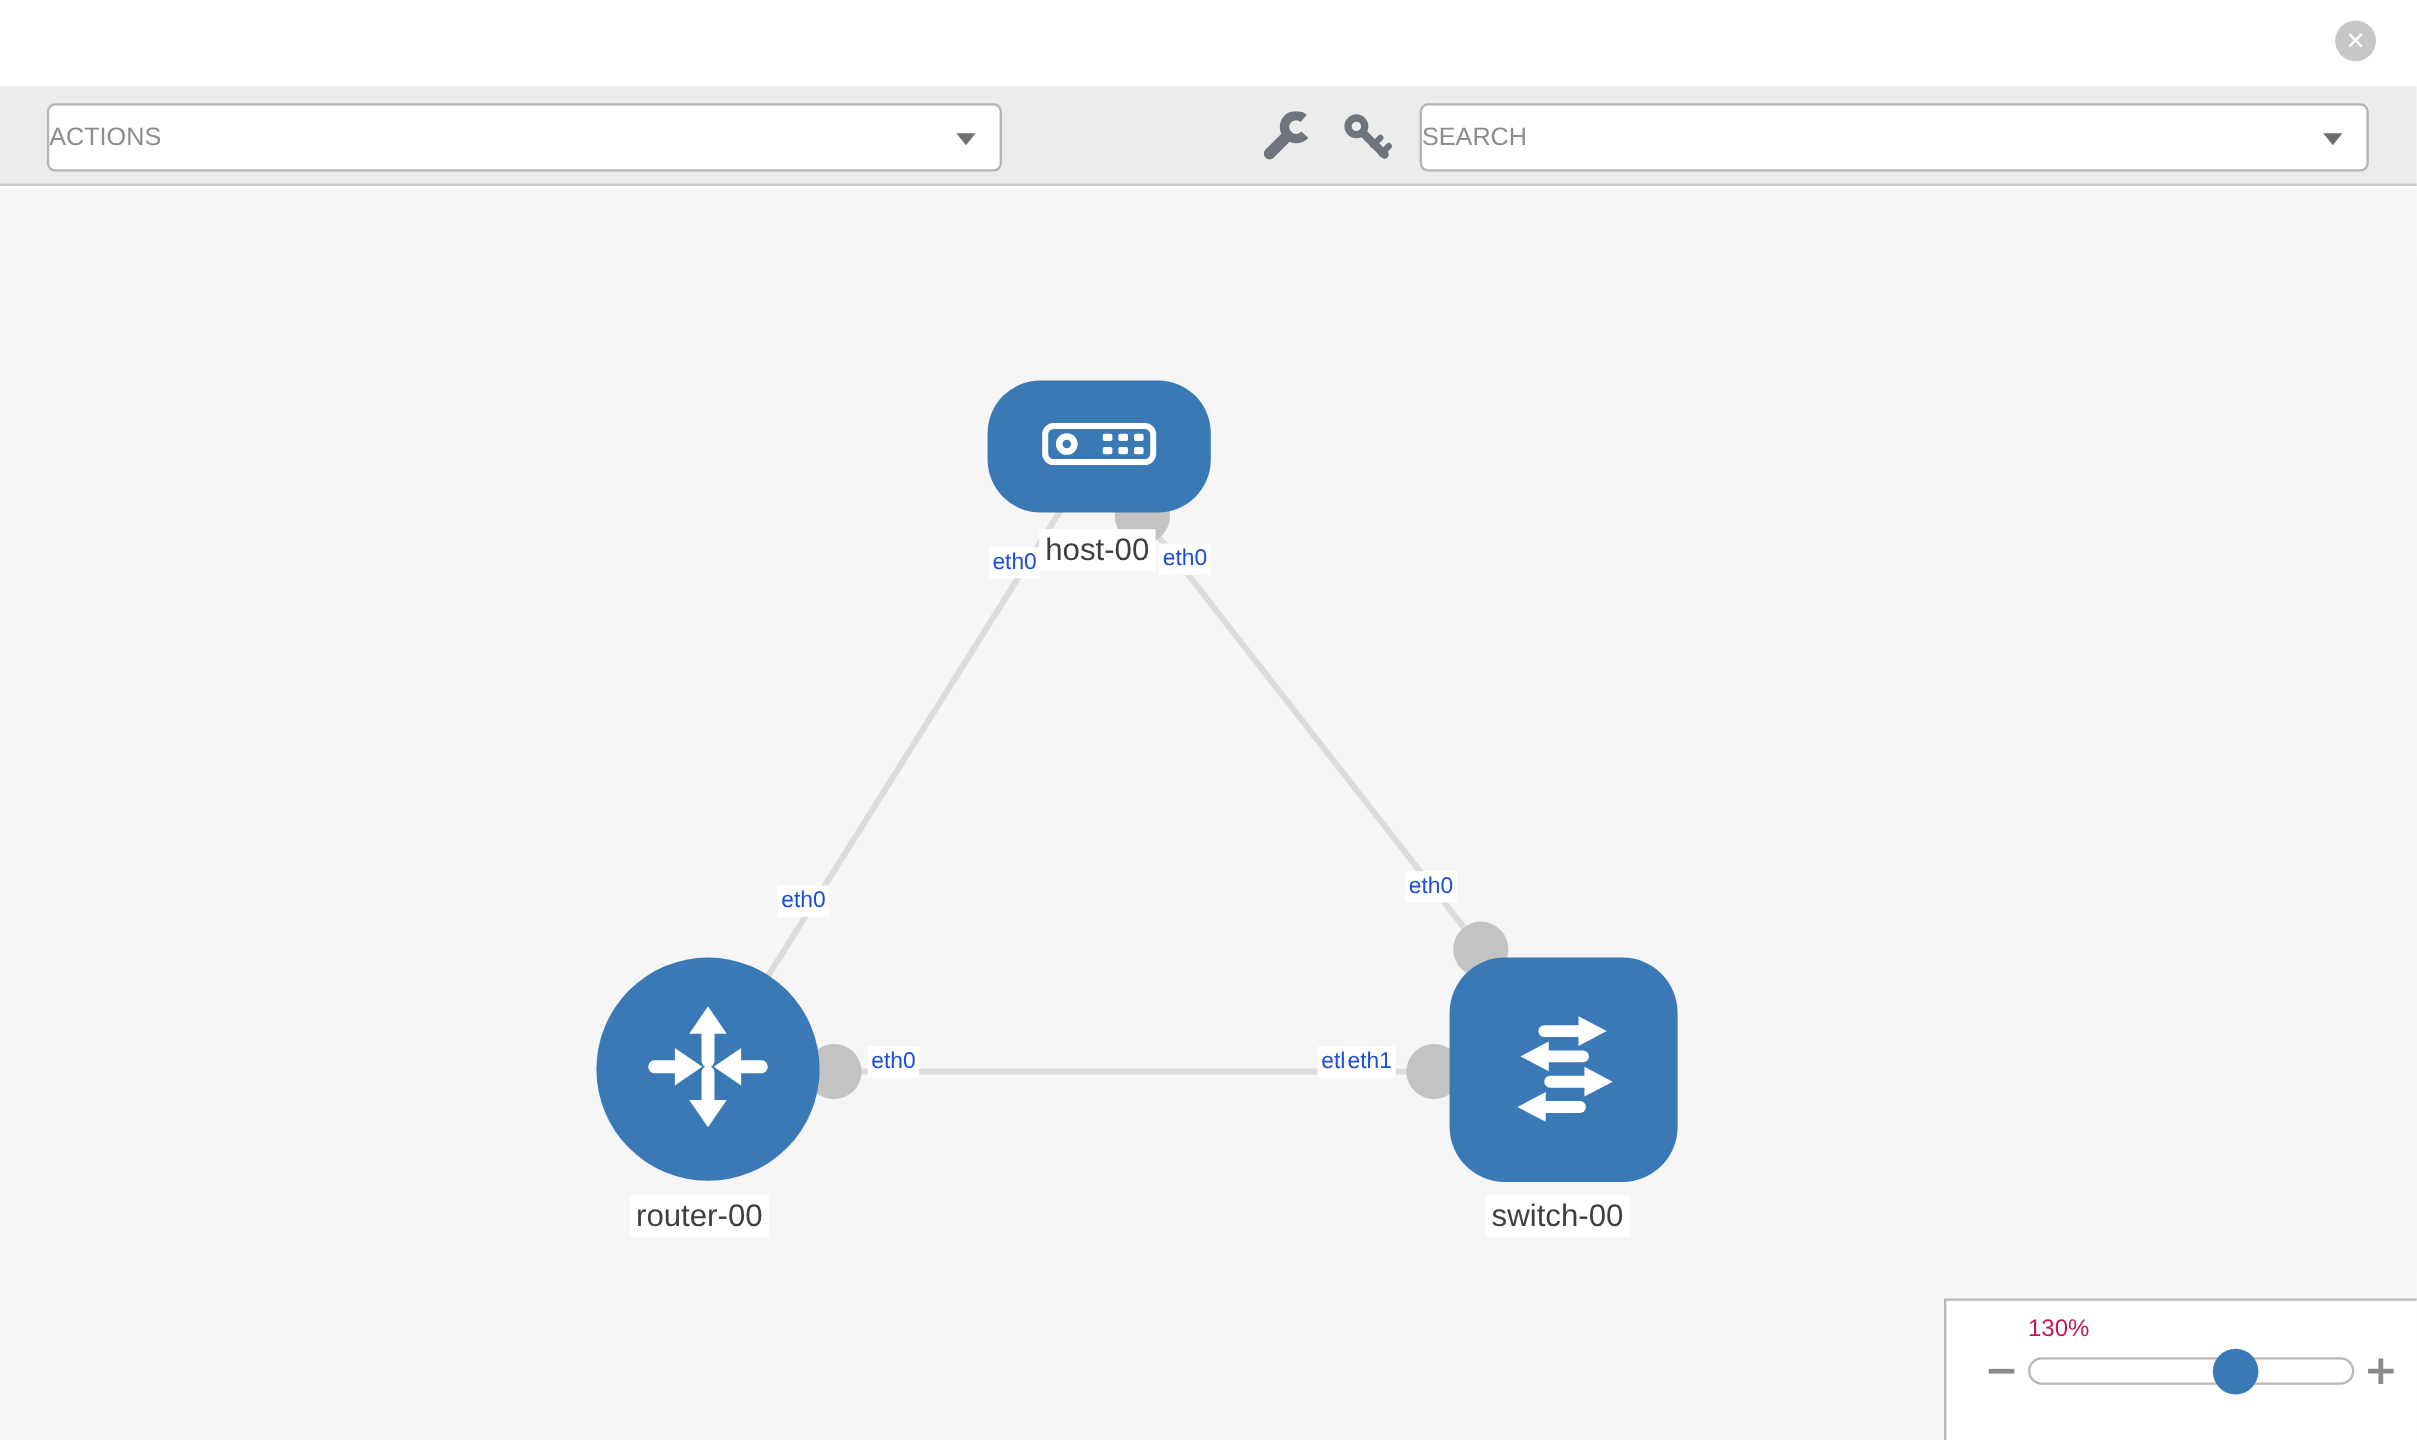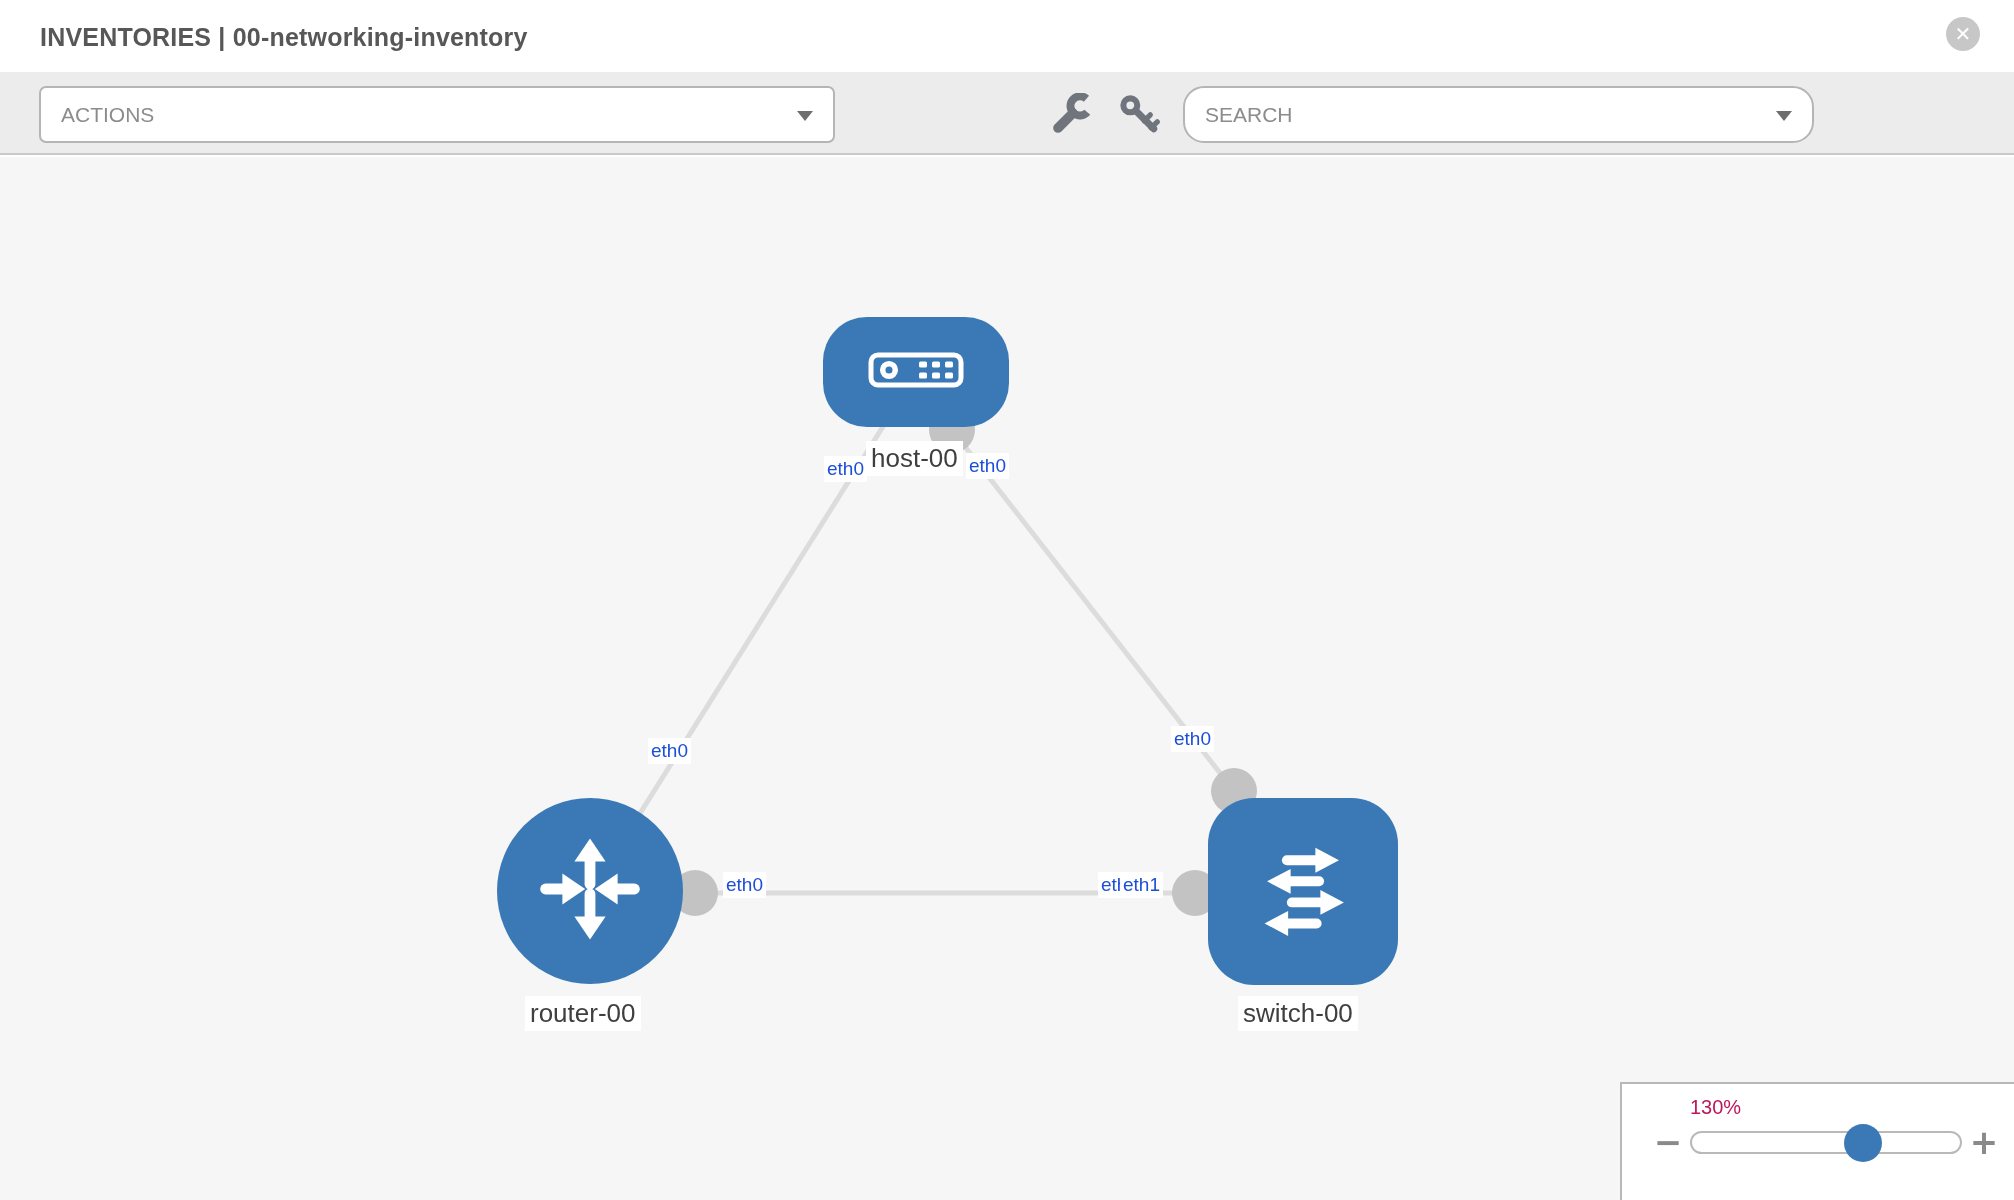--- a/index.html
+++ b/index.html
@@ -24,24 +24,24 @@
 
   
   .toolbar {
     position: absolute; left: 0; top: 72px; width: 2014px; height: 83px;
     background: #ececec; border-bottom: 2px solid #c9c9c9;
   }
   .select-box {
     position: absolute; top: 14px; height: 57px;
     background: #ffffff; border: 2px solid #b5b5b5; border-radius: 7px;
     font-size: 21px; color: #8c8c8c; line-height: 53px;
-    padding-left: 20px; cursor: pointer;
+    cursor: pointer;
   }
   .select-box.actions { left: 39px;  width: 796px; }
-  .select-box.search  { left: 1183px; width: 631px; border-radius: 21px; }
+  .select-box.search  { left: 1183px; width: 791px; }
   .caret {
     position: absolute; right: 20px; top: 23px; width: 0; height: 0;
     border-left: 8px solid transparent; border-right: 8px solid transparent;
     border-top: 10px solid #6e6e6e;
   }
   .tool-icon-btn {
     position: absolute; background: transparent; border: none; cursor: pointer;
     padding: 0;
   }
   .tool-icon-btn.wrench { left: 1051px; top: 21px; width: 42px; height: 42px; }
@@ -101,21 +101,20 @@
   }
   .zoom-thumb {
     position: absolute; left: 152px; top: -9px; width: 38px; height: 38px;
     background: #3a79b5; border-radius: 50%; cursor: grab;
   }
 </style>
 </head>
 <body>
 
 <header class="titlebar">
-  <div class="page-title">INVENTORIES | 00-networking-inventory</div>
   <button class="close-btn">✕</button>
 </header>
 
 <div class="toolbar">
   <div class="select-box actions">
     <span>ACTIONS</span>
     <span class="caret"></span>
   </div>
 
   <button class="tool-icon-btn wrench">

